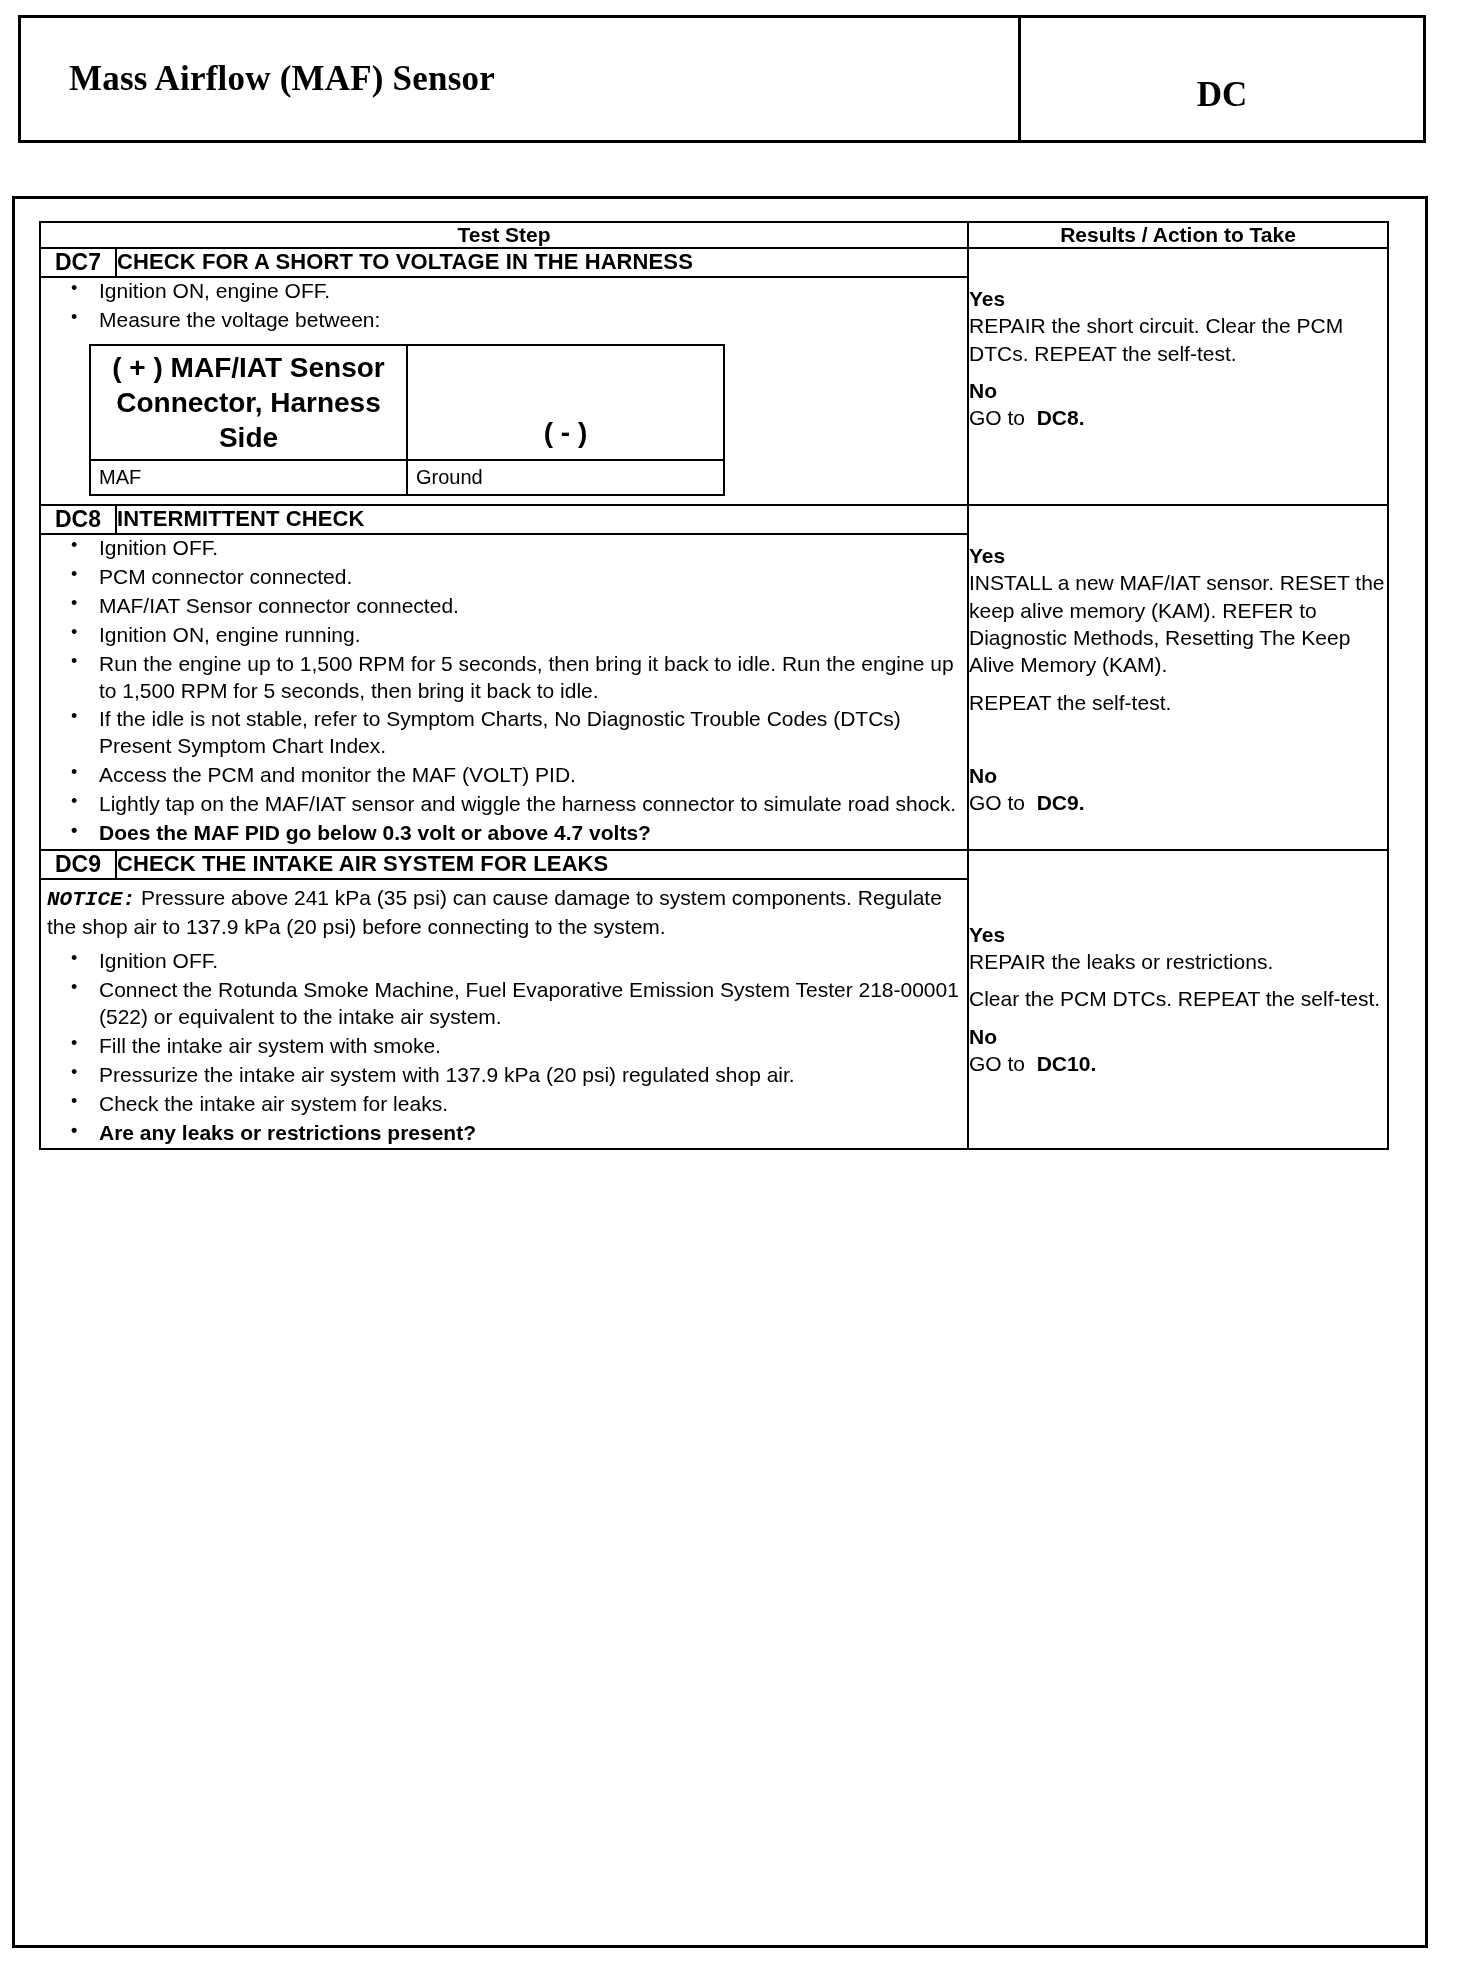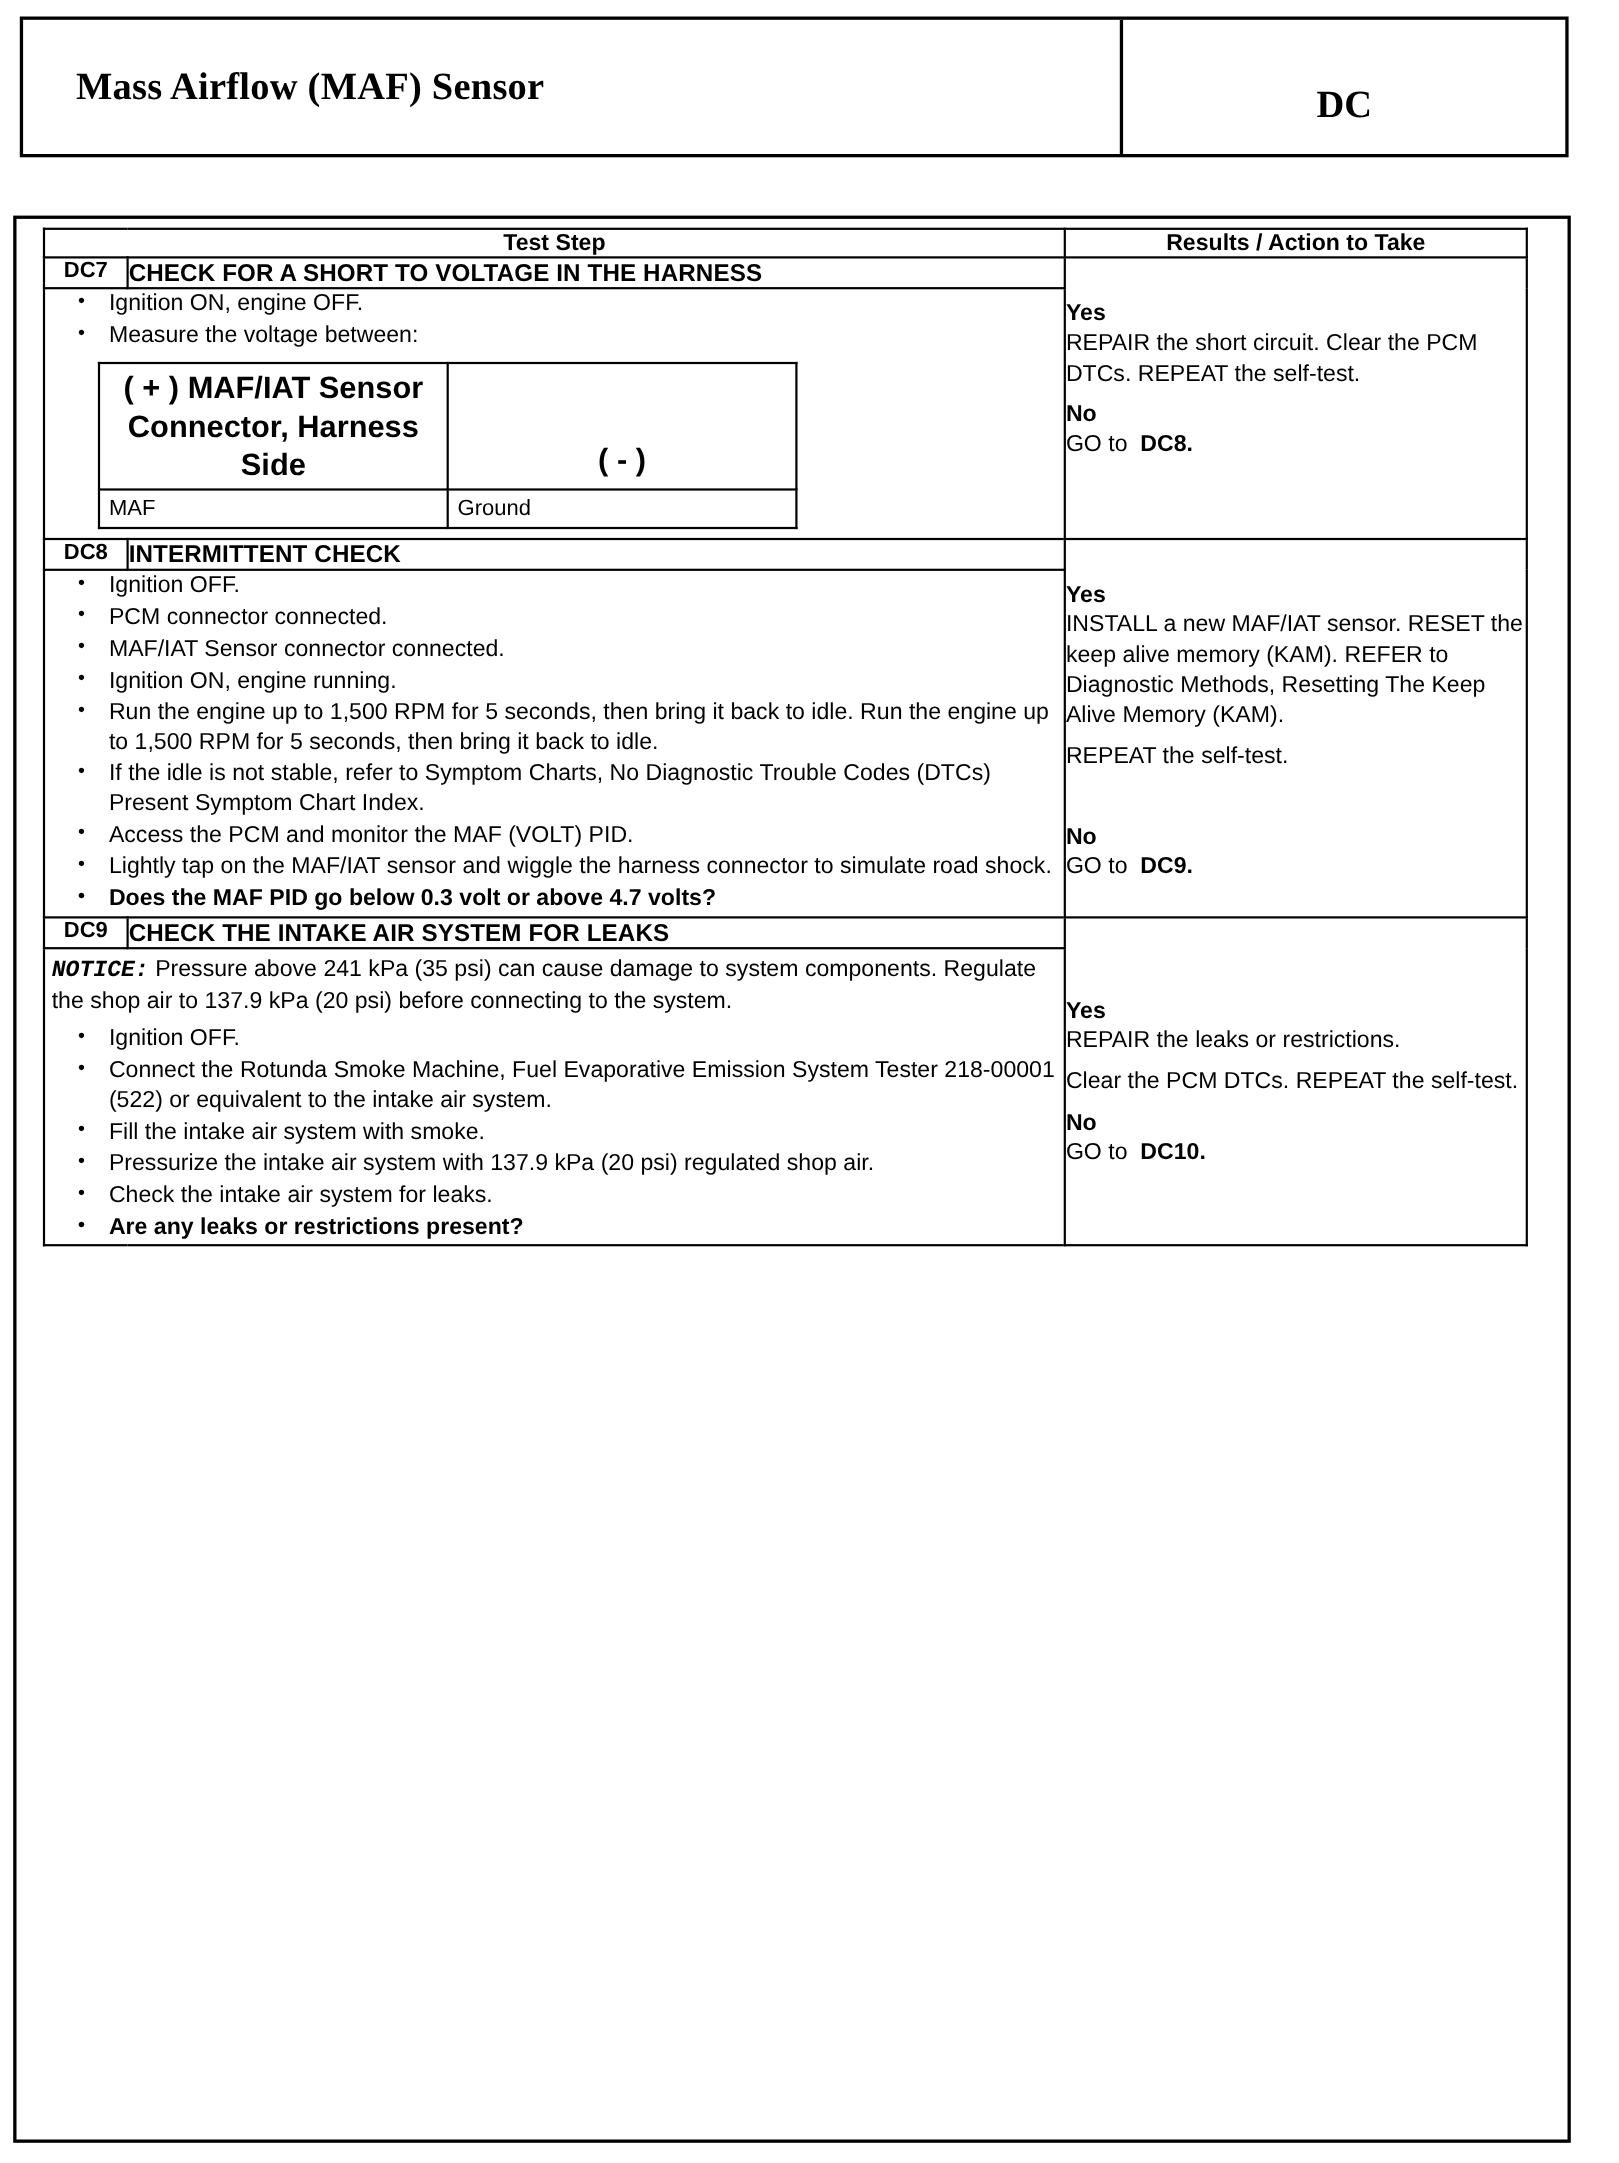--- a/index.html
+++ b/index.html
@@ -67,21 +67,21 @@
     width: 1416px;
     height: 1752px;
     border: 3px solid #000;
     box-sizing: border-box;
     background: #fff;
   }
 
   table.chart {
     position: absolute;
     left: 24px;
-    top: 8px;
+    top: 22px;
     width: 1348px;
     border-collapse: collapse;
     table-layout: fixed;
   }
   table.chart td, table.chart th {
     border: 2px solid #000;
     vertical-align: top;
     padding: 0;
   }
 
@@ -92,21 +92,21 @@
   th.hdr {
     text-align: center;
     font-size: 21px;
     font-weight: bold;
     padding: 5px 0 6px 0;
   }
 
   td.stepid {
     text-align: center;
     font-weight: bold;
-    font-size: 20px;
+    font-size: 23px;
     padding: 6px 0 0 0;
     vertical-align: top;
     border-radius: 11px;
   }
   td.steptitle {
     font-weight: bold;
     font-size: 22px;
     padding: 6px 0 4px 8px;
     letter-spacing: 0.1px;
   }

